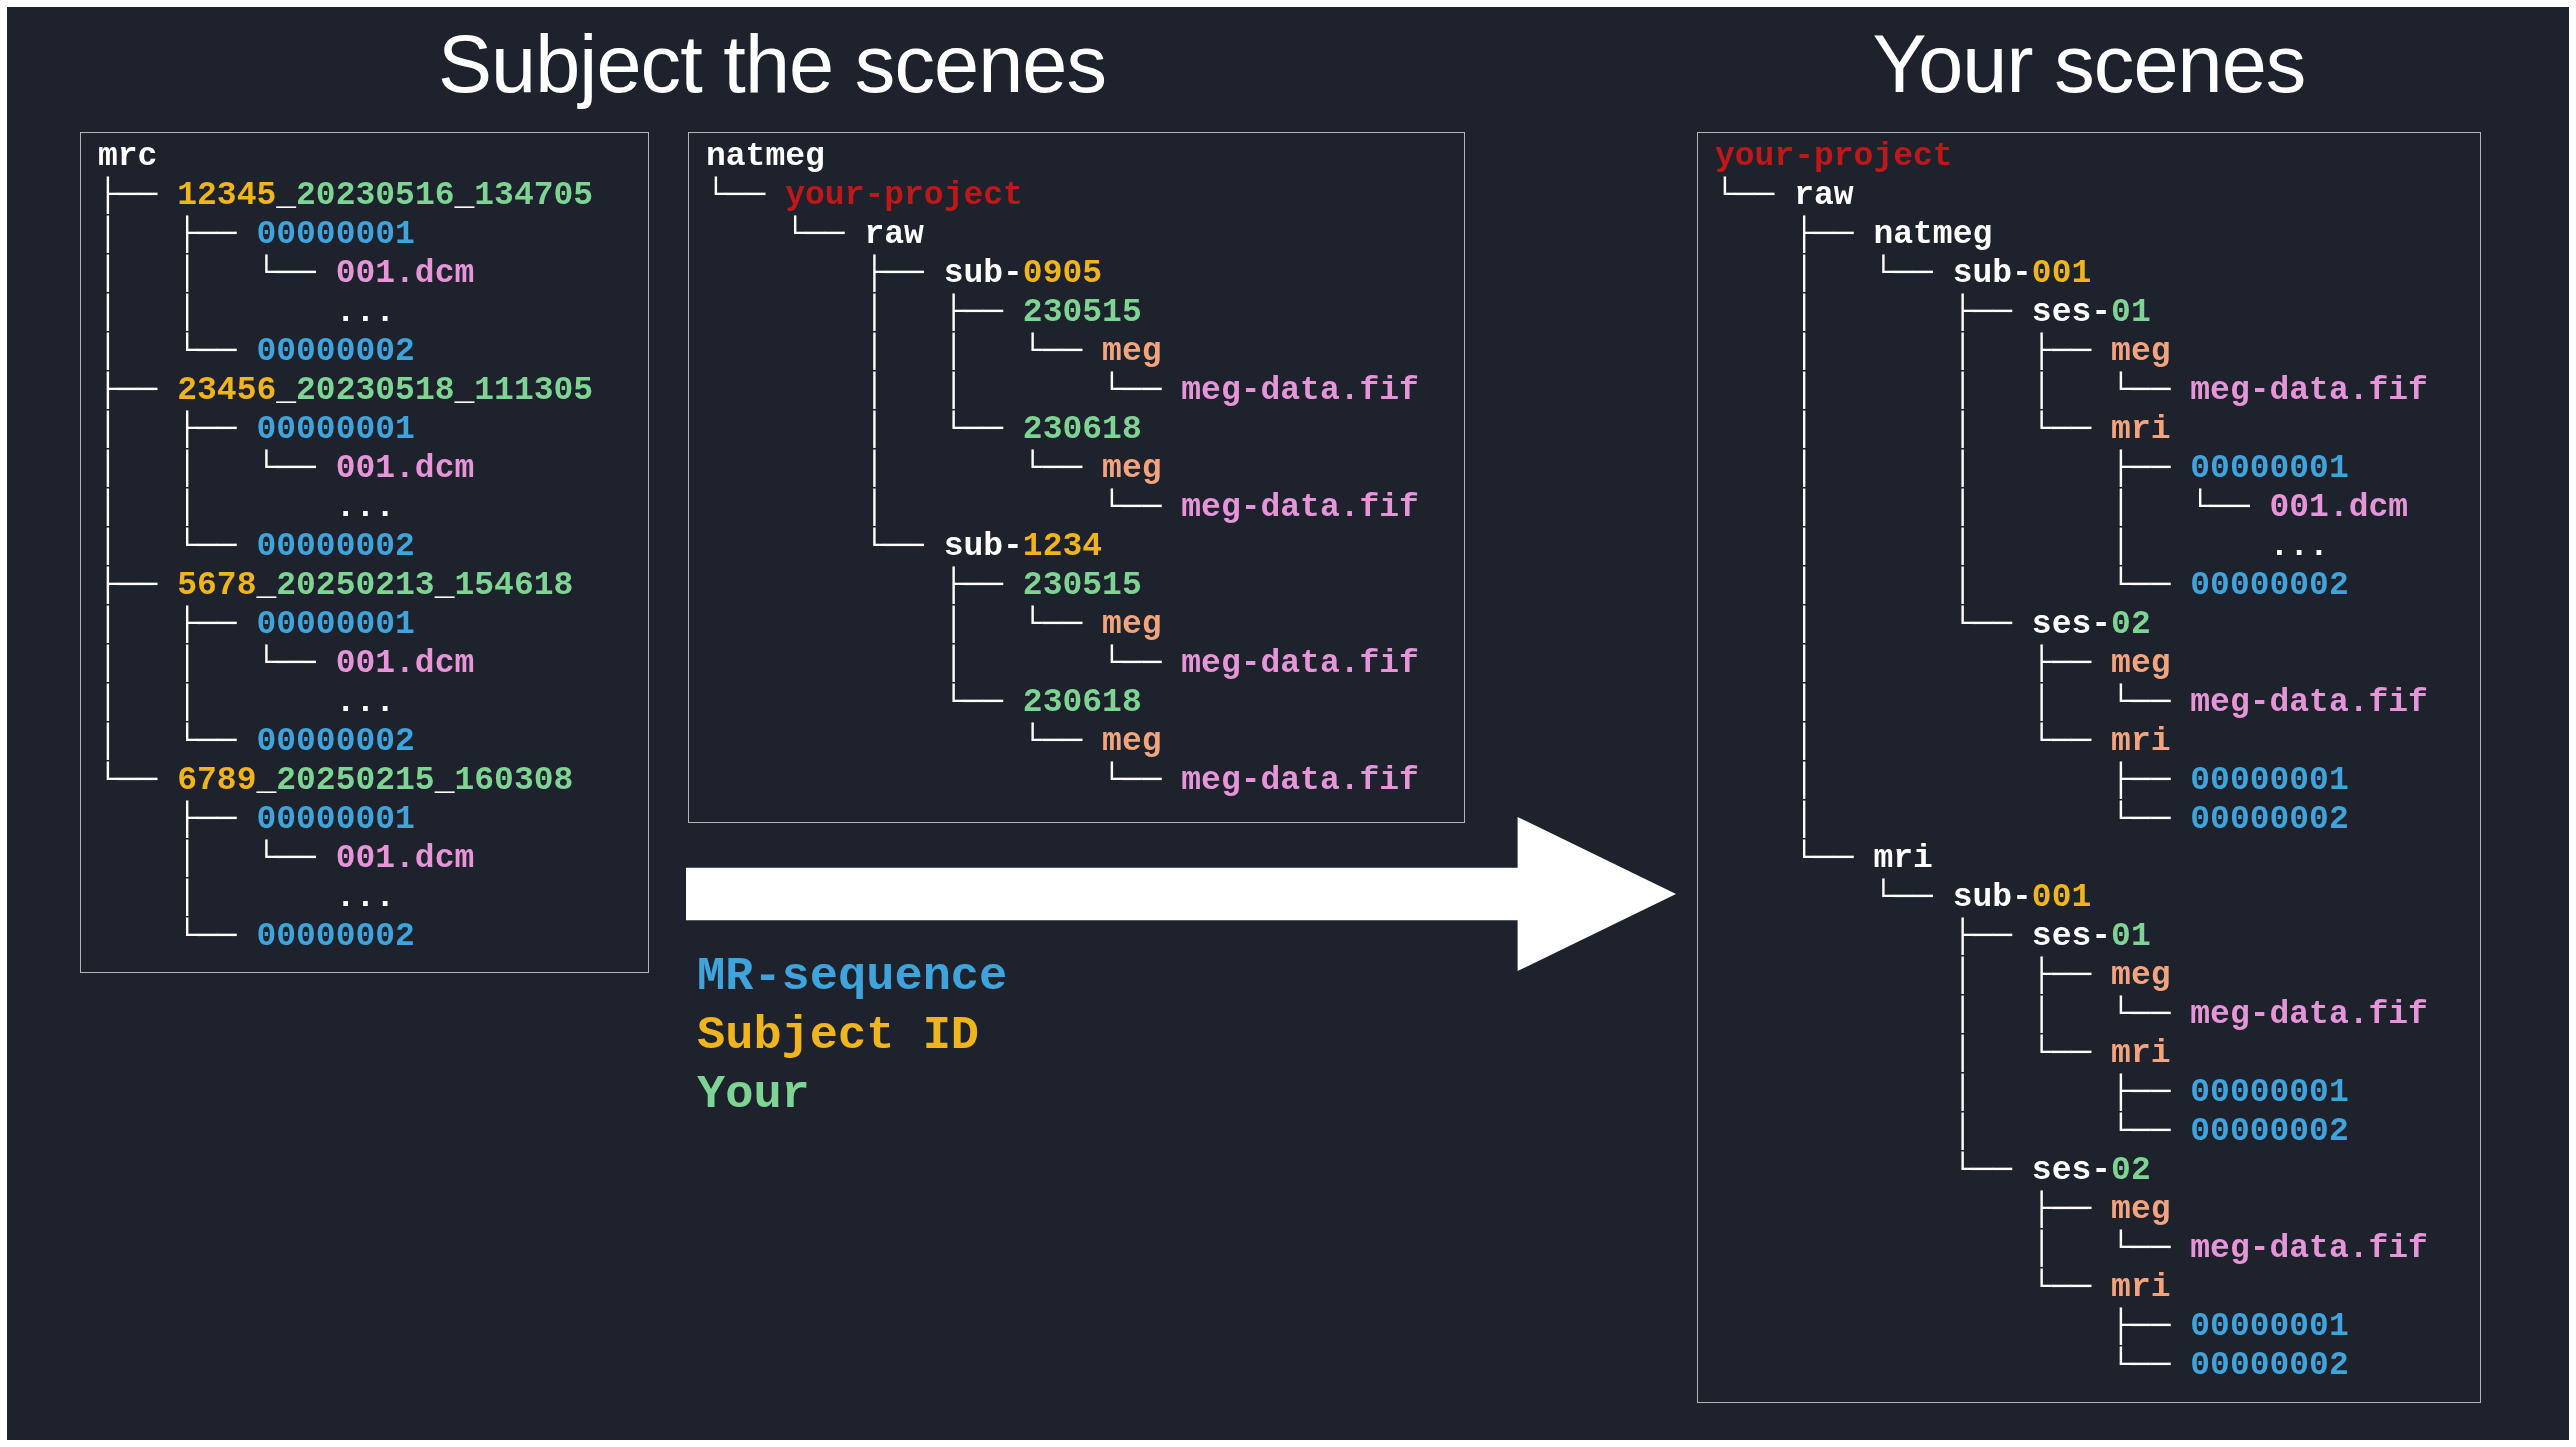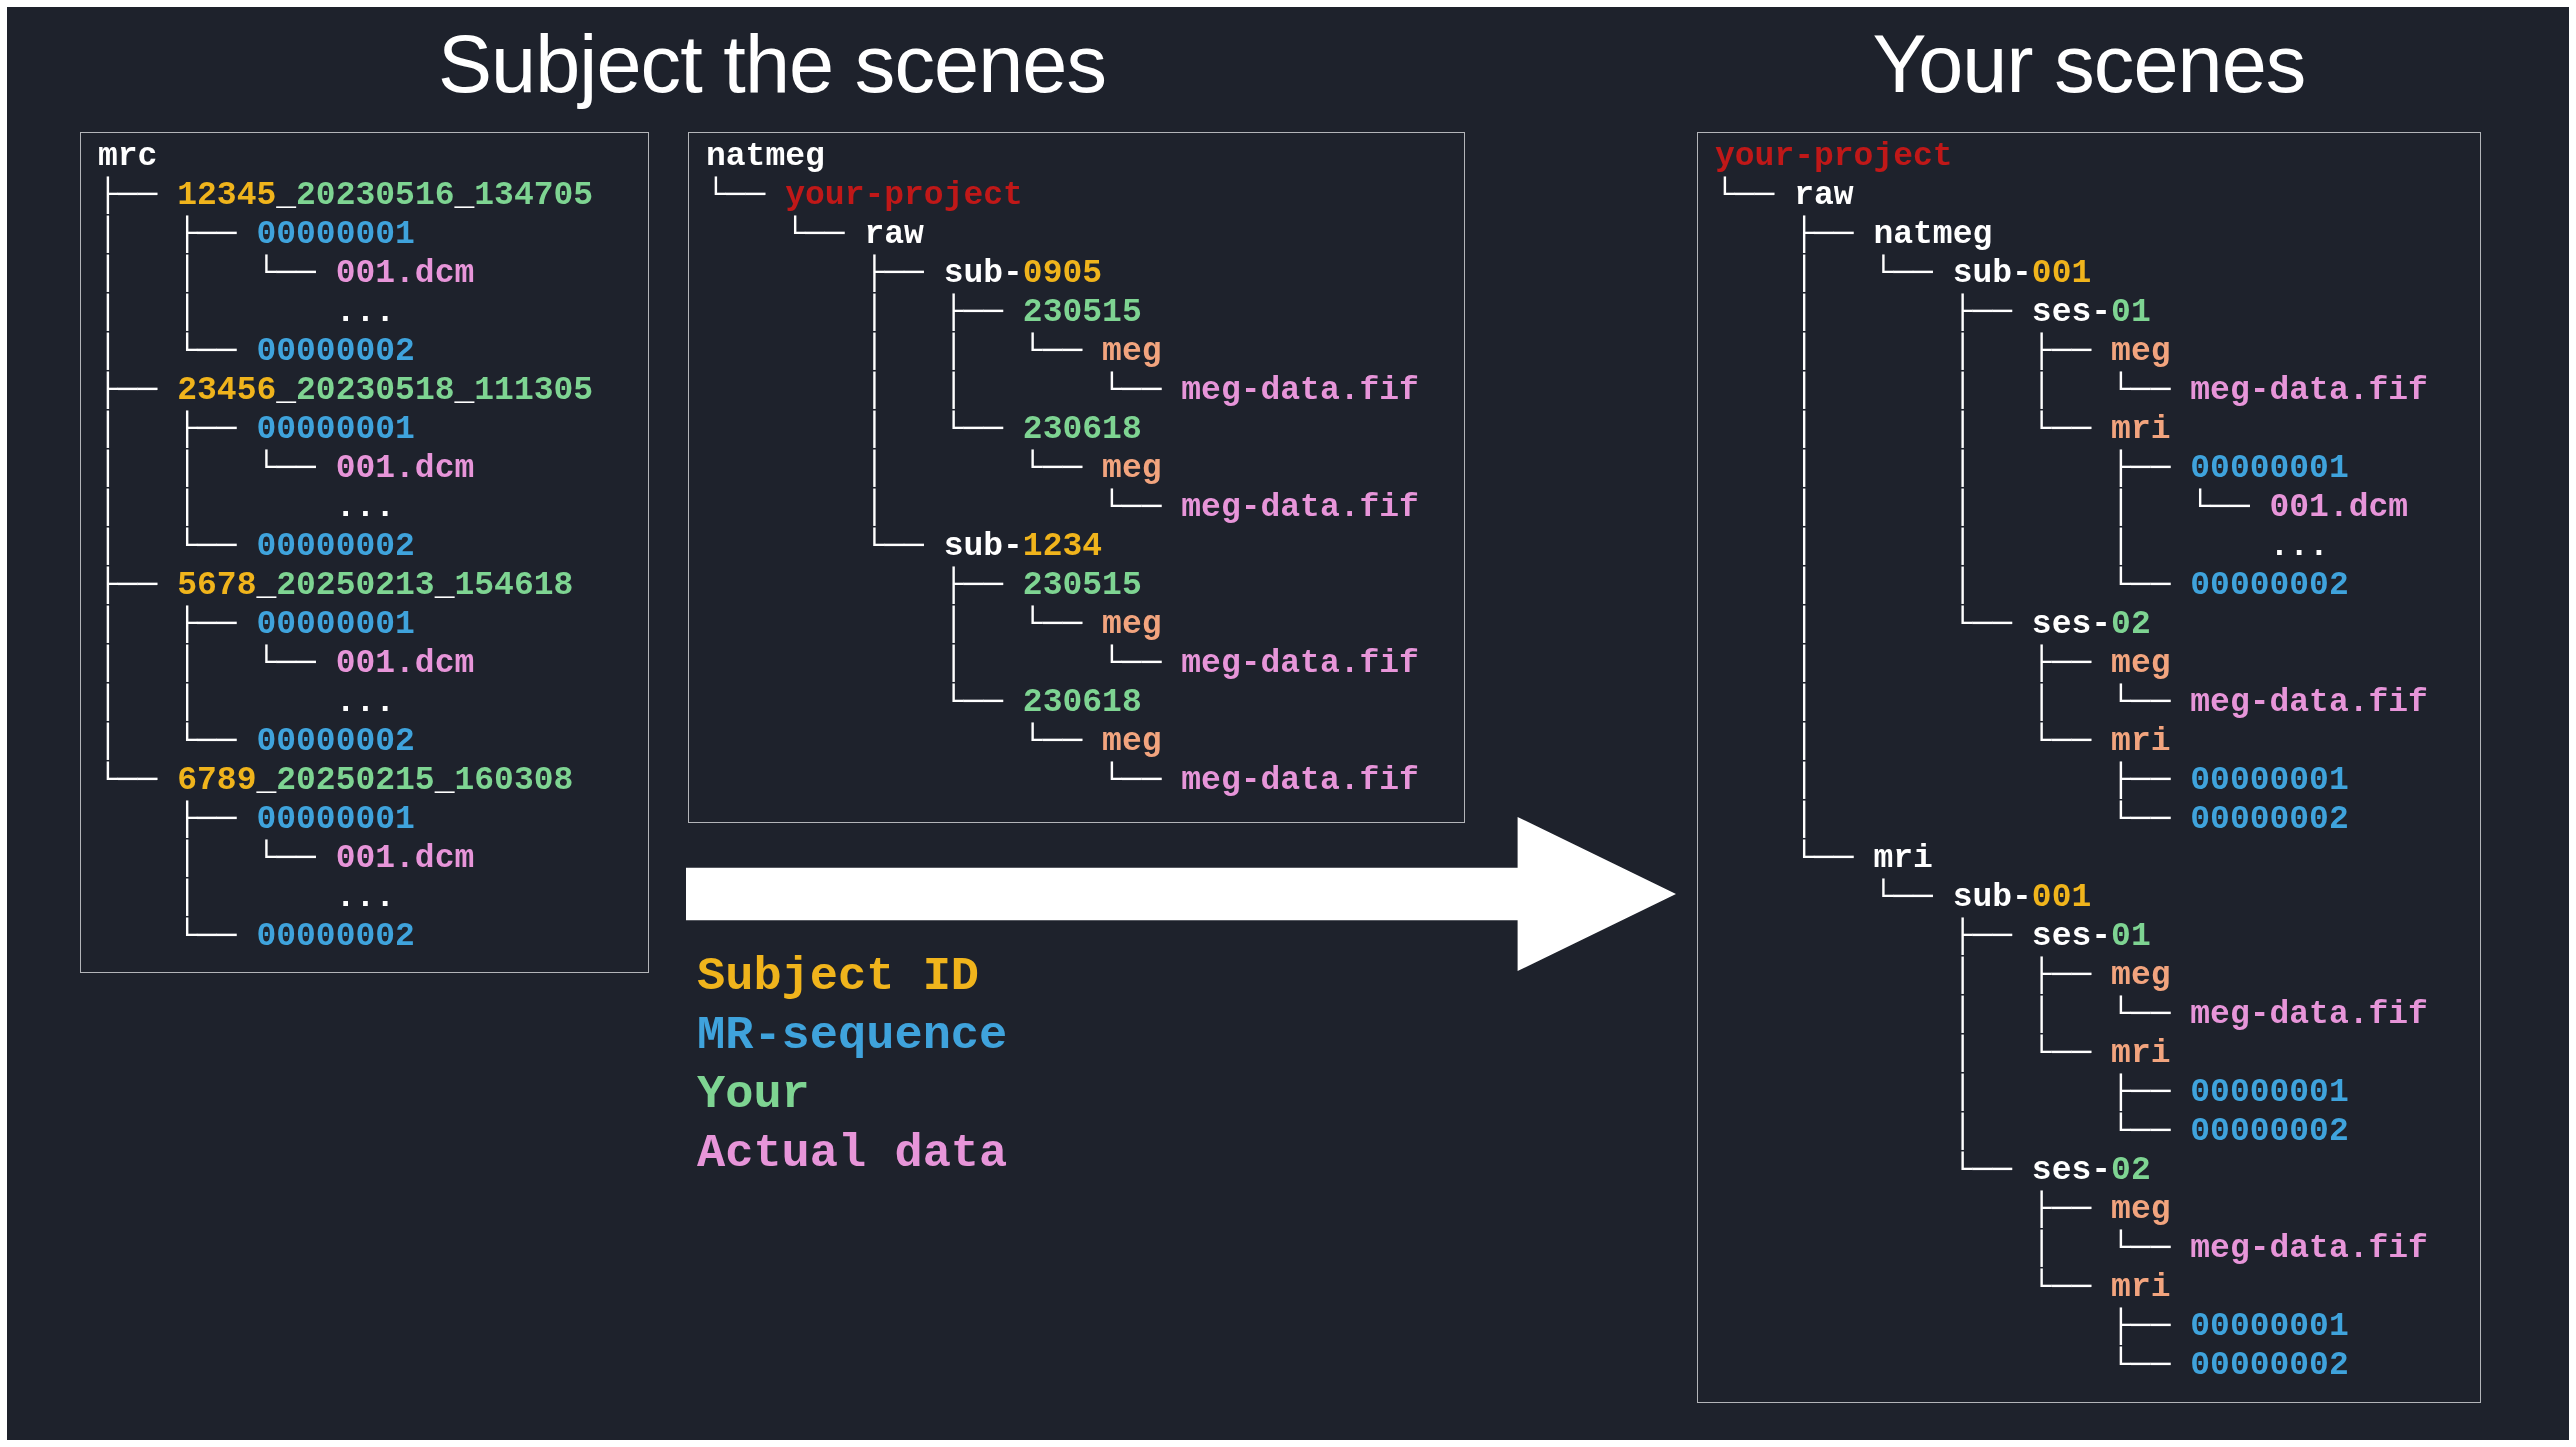--- a/index.html
+++ b/index.html
@@ -67,16 +67,16 @@
   <div class="panel panel-natmeg">
     <pre class="tree"><div class="tree-line"><span style="color: rgb(255, 255, 255);">natmeg</span></div><div class="tree-line"><span style="color: rgb(255, 255, 255);">└── </span><span style="color: rgb(192, 24, 24);">your-project</span></div><div class="tree-line"><span style="color: rgb(255, 255, 255);">    └── </span><span style="color: rgb(255, 255, 255);">raw</span></div><div class="tree-line"><span style="color: rgb(255, 255, 255);">        ├── </span><span style="color: rgb(255, 255, 255);">sub-</span><span style="color: rgb(240, 180, 28);">0905</span></div><div class="tree-line"><span style="color: rgb(255, 255, 255);">        │   ├── </span><span style="color: rgb(126, 212, 146);">230515</span></div><div class="tree-line"><span style="color: rgb(255, 255, 255);">        │   │   └── </span><span style="color: rgb(242, 164, 126);">meg</span></div><div class="tree-line"><span style="color: rgb(255, 255, 255);">        │   │       └── </span><span style="color: rgb(231, 149, 217);">meg-data.fif</span></div><div class="tree-line"><span style="color: rgb(255, 255, 255);">        │   └── </span><span style="color: rgb(126, 212, 146);">230618</span></div><div class="tree-line"><span style="color: rgb(255, 255, 255);">        │       └── </span><span style="color: rgb(242, 164, 126);">meg</span></div><div class="tree-line"><span style="color: rgb(255, 255, 255);">        │           └── </span><span style="color: rgb(231, 149, 217);">meg-data.fif</span></div><div class="tree-line"><span style="color: rgb(255, 255, 255);">        └── </span><span style="color: rgb(255, 255, 255);">sub-</span><span style="color: rgb(240, 180, 28);">1234</span></div><div class="tree-line"><span style="color: rgb(255, 255, 255);">            ├── </span><span style="color: rgb(126, 212, 146);">230515</span></div><div class="tree-line"><span style="color: rgb(255, 255, 255);">            │   └── </span><span style="color: rgb(242, 164, 126);">meg</span></div><div class="tree-line"><span style="color: rgb(255, 255, 255);">            │       └── </span><span style="color: rgb(231, 149, 217);">meg-data.fif</span></div><div class="tree-line"><span style="color: rgb(255, 255, 255);">            └── </span><span style="color: rgb(126, 212, 146);">230618</span></div><div class="tree-line"><span style="color: rgb(255, 255, 255);">                └── </span><span style="color: rgb(242, 164, 126);">meg</span></div><div class="tree-line"><span style="color: rgb(255, 255, 255);">                    └── </span><span style="color: rgb(231, 149, 217);">meg-data.fif</span></div></pre>
   </div>
 
   <div class="panel panel-project">
     <pre class="tree"><div class="tree-line"><span style="color: rgb(192, 24, 24);">your-project</span></div><div class="tree-line"><span style="color: rgb(255, 255, 255);">└── </span><span style="color: rgb(255, 255, 255);">raw</span></div><div class="tree-line"><span style="color: rgb(255, 255, 255);">    ├── </span><span style="color: rgb(255, 255, 255);">natmeg</span></div><div class="tree-line"><span style="color: rgb(255, 255, 255);">    │   └── </span><span style="color: rgb(255, 255, 255);">sub-</span><span style="color: rgb(240, 180, 28);">001</span></div><div class="tree-line"><span style="color: rgb(255, 255, 255);">    │       ├── </span><span style="color: rgb(255, 255, 255);">ses-</span><span style="color: rgb(126, 212, 146);">01</span></div><div class="tree-line"><span style="color: rgb(255, 255, 255);">    │       │   ├── </span><span style="color: rgb(242, 164, 126);">meg</span></div><div class="tree-line"><span style="color: rgb(255, 255, 255);">    │       │   │   └── </span><span style="color: rgb(231, 149, 217);">meg-data.fif</span></div><div class="tree-line"><span style="color: rgb(255, 255, 255);">    │       │   └── </span><span style="color: rgb(242, 164, 126);">mri</span></div><div class="tree-line"><span style="color: rgb(255, 255, 255);">    │       │       ├── </span><span style="color: rgb(63, 163, 220);">00000001</span></div><div class="tree-line"><span style="color: rgb(255, 255, 255);">    │       │       │   └── </span><span style="color: rgb(231, 149, 217);">001.dcm</span></div><div class="tree-line"><span style="color: rgb(255, 255, 255);">    │       │       │       </span><span style="color: rgb(255, 255, 255);">...</span></div><div class="tree-line"><span style="color: rgb(255, 255, 255);">    │       │       └── </span><span style="color: rgb(63, 163, 220);">00000002</span></div><div class="tree-line"><span style="color: rgb(255, 255, 255);">    │       └── </span><span style="color: rgb(255, 255, 255);">ses-</span><span style="color: rgb(126, 212, 146);">02</span></div><div class="tree-line"><span style="color: rgb(255, 255, 255);">    │           ├── </span><span style="color: rgb(242, 164, 126);">meg</span></div><div class="tree-line"><span style="color: rgb(255, 255, 255);">    │           │   └── </span><span style="color: rgb(231, 149, 217);">meg-data.fif</span></div><div class="tree-line"><span style="color: rgb(255, 255, 255);">    │           └── </span><span style="color: rgb(242, 164, 126);">mri</span></div><div class="tree-line"><span style="color: rgb(255, 255, 255);">    │               ├── </span><span style="color: rgb(63, 163, 220);">00000001</span></div><div class="tree-line"><span style="color: rgb(255, 255, 255);">    │               └── </span><span style="color: rgb(63, 163, 220);">00000002</span></div><div class="tree-line"><span style="color: rgb(255, 255, 255);">    └── </span><span style="color: rgb(255, 255, 255);">mri</span></div><div class="tree-line"><span style="color: rgb(255, 255, 255);">        └── </span><span style="color: rgb(255, 255, 255);">sub-</span><span style="color: rgb(240, 180, 28);">001</span></div><div class="tree-line"><span style="color: rgb(255, 255, 255);">            ├── </span><span style="color: rgb(255, 255, 255);">ses-</span><span style="color: rgb(126, 212, 146);">01</span></div><div class="tree-line"><span style="color: rgb(255, 255, 255);">            │   ├── </span><span style="color: rgb(242, 164, 126);">meg</span></div><div class="tree-line"><span style="color: rgb(255, 255, 255);">            │   │   └── </span><span style="color: rgb(231, 149, 217);">meg-data.fif</span></div><div class="tree-line"><span style="color: rgb(255, 255, 255);">            │   └── </span><span style="color: rgb(242, 164, 126);">mri</span></div><div class="tree-line"><span style="color: rgb(255, 255, 255);">            │       ├── </span><span style="color: rgb(63, 163, 220);">00000001</span></div><div class="tree-line"><span style="color: rgb(255, 255, 255);">            │       └── </span><span style="color: rgb(63, 163, 220);">00000002</span></div><div class="tree-line"><span style="color: rgb(255, 255, 255);">            └── </span><span style="color: rgb(255, 255, 255);">ses-</span><span style="color: rgb(126, 212, 146);">02</span></div><div class="tree-line"><span style="color: rgb(255, 255, 255);">                ├── </span><span style="color: rgb(242, 164, 126);">meg</span></div><div class="tree-line"><span style="color: rgb(255, 255, 255);">                │   └── </span><span style="color: rgb(231, 149, 217);">meg-data.fif</span></div><div class="tree-line"><span style="color: rgb(255, 255, 255);">                └── </span><span style="color: rgb(242, 164, 126);">mri</span></div><div class="tree-line"><span style="color: rgb(255, 255, 255);">                    ├── </span><span style="color: rgb(63, 163, 220);">00000001</span></div><div class="tree-line"><span style="color: rgb(255, 255, 255);">                    └── </span><span style="color: rgb(63, 163, 220);">00000002</span></div></pre>
   </div>
 
   <div class="arrow" style="background: rgb(255, 255, 255);"></div>
 
-  <div class="legend"><div class="legend-item" style="color: rgb(240, 180, 28);">Subject ID</div><div class="legend-item" style="color: rgb(63, 163, 220);">MR-sequence</div><div class="legend-item" style="color: rgb(126, 212, 146);">Your</div><div class="legend-item" style="color: rgb(231, 149, 217);">Actual data</div></div>
+  <div class="legend"><div class="legend-item" style="color: rgb(63, 163, 220);">MR-sequence</div><div class="legend-item" style="color: rgb(240, 180, 28);">Subject ID</div><div class="legend-item" style="color: rgb(126, 212, 146);">Your</div></div>
 
 </div>
 
 
 </body></html>

